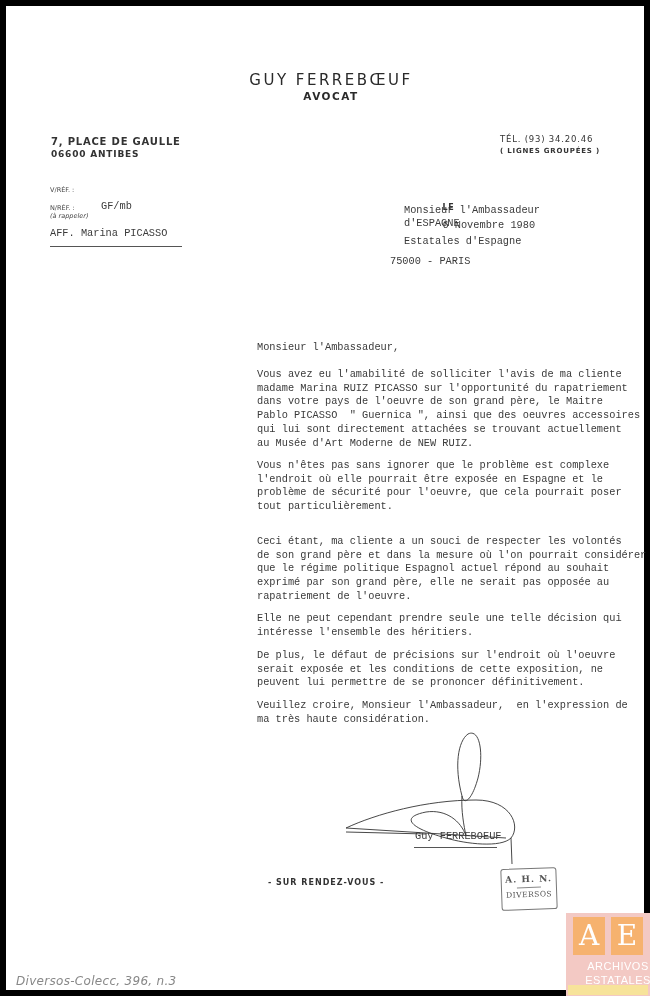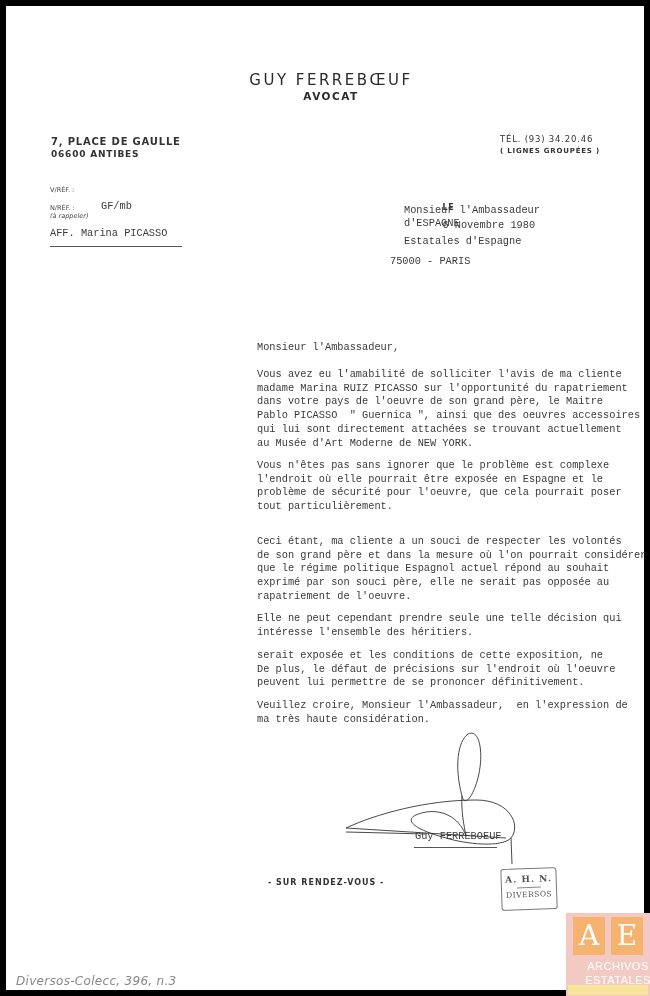--- a/index.html
+++ b/index.html
@@ -77,46 +77,46 @@
   <div class="abs mono" style="left:384px; top:249px;">75000 - PARIS</div>
 
   <div class="abs mono" style="left:251px; top:335px;">Monsieur l'Ambassadeur,</div>
 
   <div class="abs mono para" style="top:362px;">
     <div>Vous avez eu l'amabilité de solliciter l'avis de ma cliente</div>
     <div>madame Marina RUIZ PICASSO sur l'opportunité du rapatriement</div>
     <div>dans votre pays de l'oeuvre de son grand père, le Maitre</div>
     <div>Pablo PICASSO  " Guernica ", ainsi que des oeuvres accessoires</div>
     <div>qui lui sont directement attachées se trouvant actuellement</div>
-    <div>au Musée d'Art Moderne de NEW YORK.</div>
+    <div>au Musée d'Art Moderne de NEW RUIZ.</div>
   </div>
 
   <div class="abs mono para" style="top:453px;">
     <div>Vous n'êtes pas sans ignorer que le problème est complexe</div>
     <div>l'endroit où elle pourrait être exposée en Espagne et le</div>
     <div>problème de sécurité pour l'oeuvre, que cela pourrait poser</div>
     <div>tout particulièrement.</div>
   </div>
 
   <div class="abs mono para" style="top:529px;">
     <div>Ceci étant, ma cliente a un souci de respecter les volontés</div>
     <div>de son grand père et dans la mesure où l'on pourrait considérer</div>
     <div>que le régime politique Espagnol actuel répond au souhait</div>
-    <div>exprimé par son souci père, elle ne serait pas opposée au</div>
+    <div>exprimé par son grand père, elle ne serait pas opposée au</div>
     <div>rapatriement de l'oeuvre.</div>
   </div>
 
   <div class="abs mono para" style="top:606px;">
     <div>Elle ne peut cependant prendre seule une telle décision qui</div>
     <div>intéresse l'ensemble des héritiers.</div>
   </div>
 
   <div class="abs mono para" style="top:643px;">
+    <div>De plus, le défaut de précisions sur l'endroit où l'oeuvre</div>
     <div>serait exposée et les conditions de cette exposition, ne</div>
-    <div>De plus, le défaut de précisions sur l'endroit où l'oeuvre</div>
     <div>peuvent lui permettre de se prononcer définitivement.</div>
   </div>
 
   <div class="abs mono para" style="top:693px;">
     <div>Veuillez croire, Monsieur l'Ambassadeur,  en l'expression de</div>
     <div>ma très haute considération.</div>
   </div>
 
   <svg class="sig" width="638" height="984">
     <g fill="none" stroke="#333" stroke-width="0.9">

